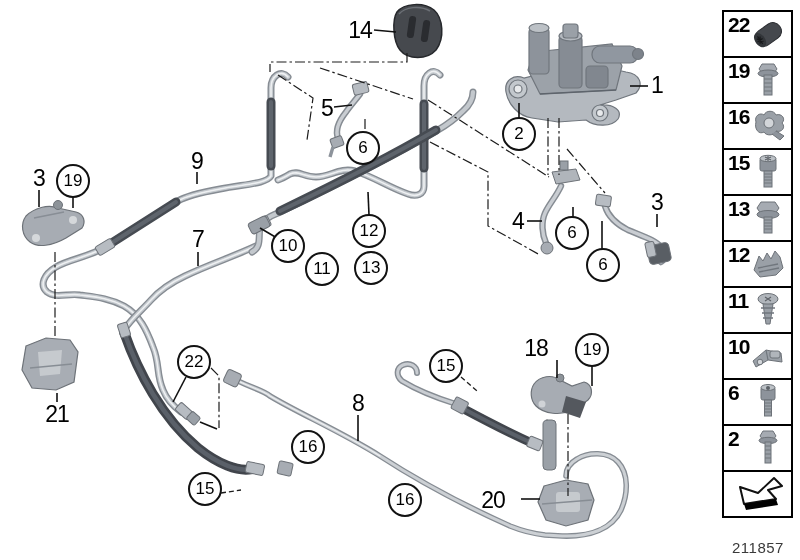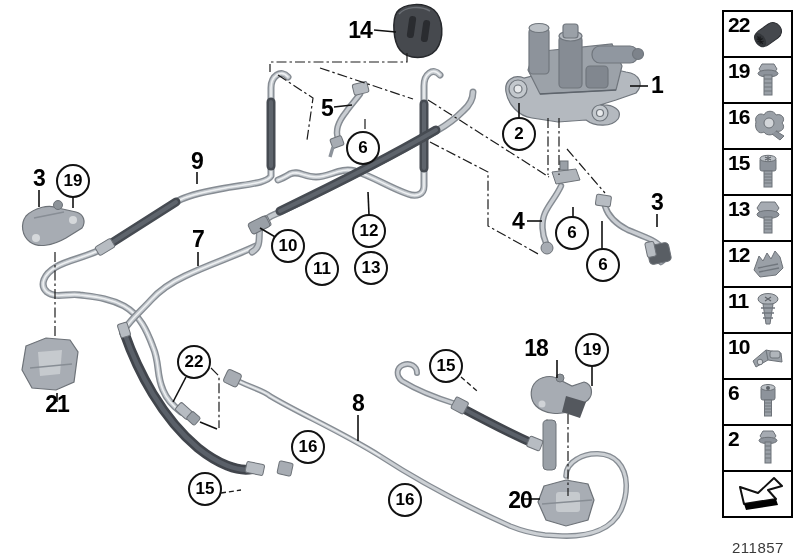--- a/index.html
+++ b/index.html
@@ -1,20 +1,20 @@
 <!DOCTYPE html>
 <html><head>
 <meta charset="utf-8">
 <style>
   html,body{margin:0;padding:0;background:#fff;}
   #stage{position:relative;width:800px;height:560px;background:#fff;overflow:hidden;
          font-family:"Liberation Sans","DejaVu Sans",sans-serif;}
   #diagram-svg{position:absolute;left:0;top:0;}
   .callout{position:absolute;transform:translate(-50%,-50%);color:#000;
-           font-weight:700;white-space:nowrap;user-select:none;}
+           font-weight:400;white-space:nowrap;user-select:none;}
   .plain{font-size:23px;letter-spacing:-1px;}
   .circled{width:30px;height:30px;border:2.2px solid #121212;border-radius:50%;
            background:#fff;font-size:17px;display:flex;align-items:center;justify-content:center;}
   .sidebar{position:absolute;left:722px;top:10px;width:71px;}
   .cell{height:44px;border:2px solid #000;margin-top:-2px;position:relative;background:#fff;}
   .cell:first-child{margin-top:0;}
   .cell .num{position:absolute;left:4px;top:1px;font-size:21px;font-weight:700;letter-spacing:-1px;}
   .cell svg{position:absolute;right:1px;top:2px;}
   .docnum{position:absolute;left:714px;top:539px;width:88px;text-align:center;
           font-size:15px;color:#3a3a3a;letter-spacing:0.5px;}
@@ -269,30 +269,30 @@
 <div class="callout circled" style="left:73px;top:181px">19</div>
 <div class="callout plain" style="left:198px;top:239px">7</div>
 <div class="callout circled" style="left:288px;top:246px">10</div>
 <div class="callout circled" style="left:322px;top:269px">11</div>
 <div class="callout circled" style="left:369px;top:231px">12</div>
 <div class="callout circled" style="left:371px;top:268px">13</div>
 <div class="callout plain" style="left:518px;top:221px">4</div>
 <div class="callout circled" style="left:572px;top:233px">6</div>
 <div class="callout plain" style="left:657px;top:202px">3</div>
 <div class="callout circled" style="left:603px;top:265px">6</div>
-<div class="callout plain" style="left:57px;top:404px">21</div>
+<div class="callout plain" style="left:57px;top:414px">21</div>
 <div class="callout circled" style="left:194px;top:362px">22</div>
 <div class="callout circled" style="left:205px;top:489px">15</div>
 <div class="callout circled" style="left:308px;top:447px">16</div>
 <div class="callout plain" style="left:358px;top:403px">8</div>
 <div class="callout circled" style="left:446px;top:366px">15</div>
 <div class="callout plain" style="left:536px;top:348px">18</div>
 <div class="callout circled" style="left:592px;top:350px">19</div>
 <div class="callout circled" style="left:405px;top:500px">16</div>
-<div class="callout plain" style="left:520px;top:500px">20</div>
+<div class="callout plain" style="left:493px;top:500px">20</div>
 
 <div class="sidebar">
 
   <div class="cell">
     <span class="num">22</span>
     <svg width="44" height="40" viewBox="0 0 44 40">
       <g transform="rotate(-35 22 20)">
         <rect x="8" y="12" width="28" height="17" rx="8" fill="#45484d" stroke="#2b2d31"></rect>
         <ellipse cx="12" cy="20.5" rx="5" ry="8" fill="#323539"></ellipse>
         <path d="M9,20.5 L15,20.5 M12,16 L12,25 M10,17.5 L14,23.5 M14,17.5 L10,23.5" stroke="#17181a" stroke-width="1.2"></path>

